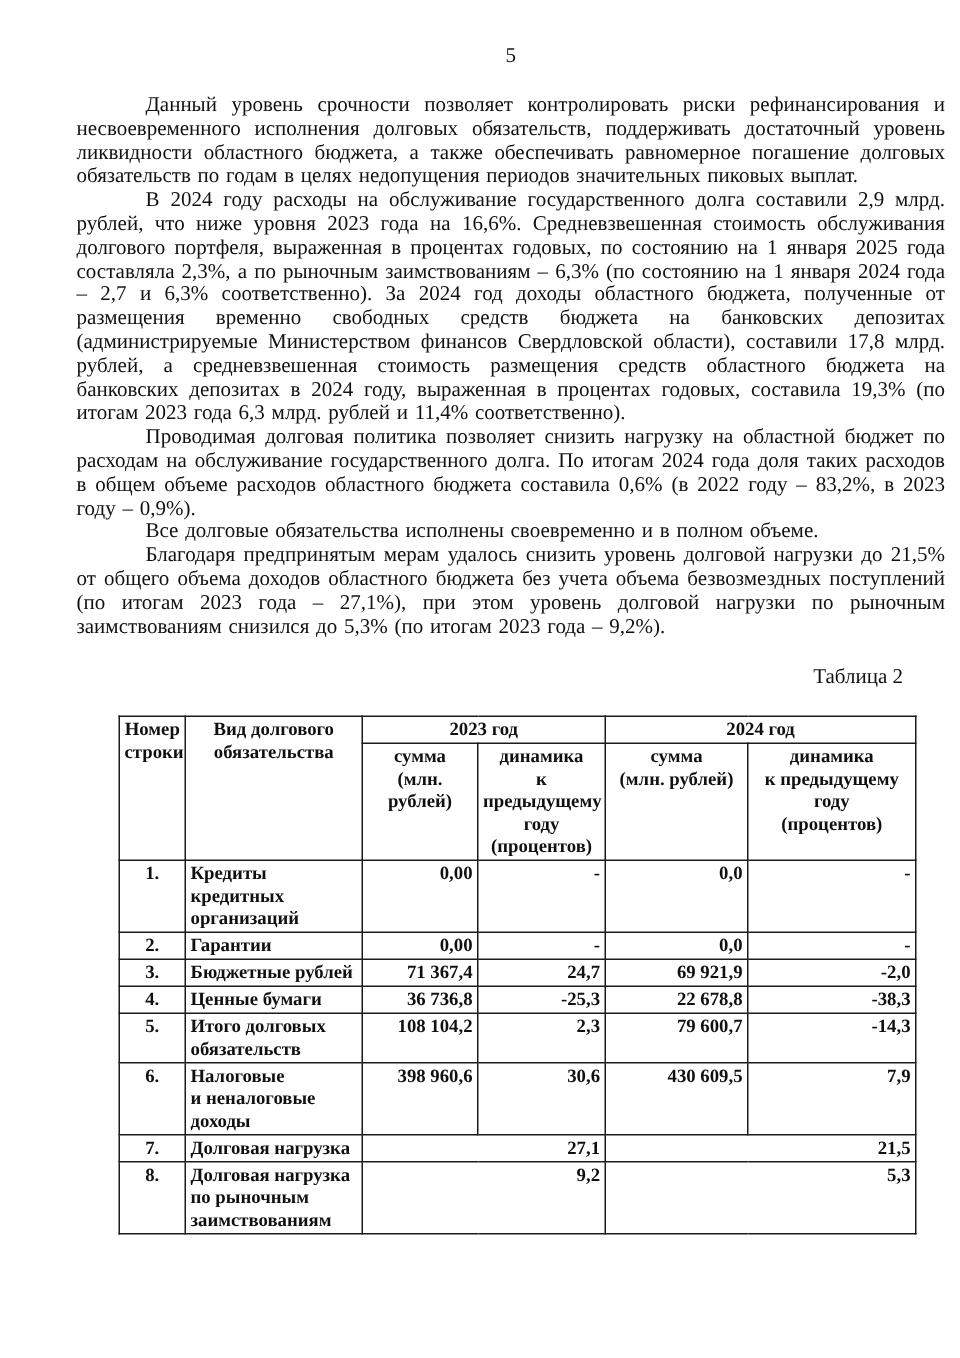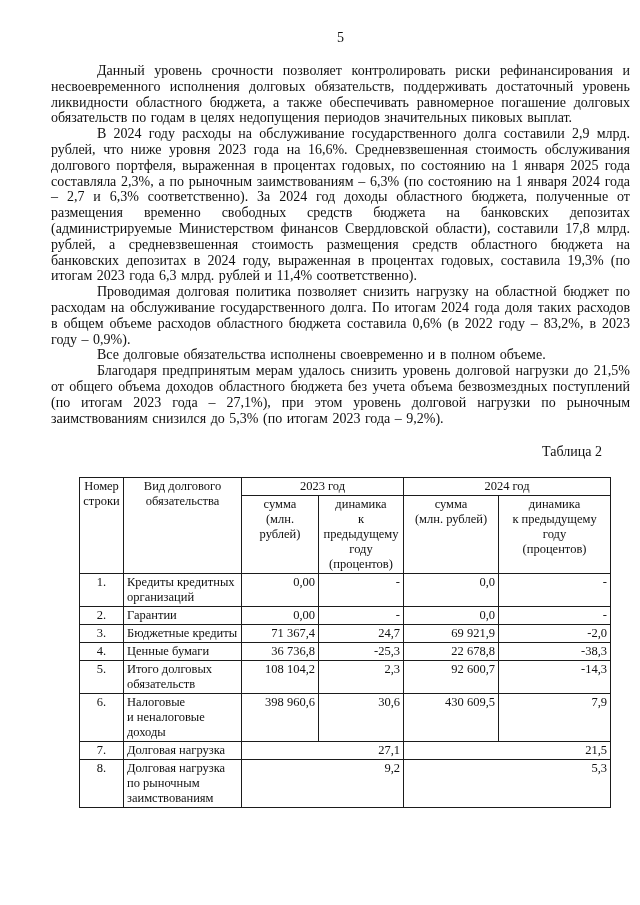--- a/index.html
+++ b/index.html
@@ -59,21 +59,21 @@
   table.debt col.c1{width:44px;}
   table.debt col.c2{width:118px;}
   table.debt col.c3{width:77px;}
   table.debt col.c4{width:85px;}
   table.debt col.c5{width:95px;}
   table.debt col.c6{width:112px;}
   table.debt th, table.debt td{
     border:1.5px solid #1b1b1b;
     padding:1px 3px;
     vertical-align:top;
-    font-weight:normal;
+    font-weight:bold;
     white-space:pre-line;
     overflow:hidden;
   }
   table.debt th{text-align:center;}
   tr.hdr1{height:17px;}
   tr.hdr2{height:59px;}
   td.c-num{text-align:center;}
   td.c-name{text-align:left;}
   td.c-val{text-align:right;}
   tr.r1{height:32px;} tr.r2{height:16px;} tr.r3{height:16px;} tr.r4{height:16px;}
@@ -141,41 +141,41 @@
         <tr class="r2">
           <td class="c-num">2.</td>
           <td class="c-name">Гарантии</td>
           <td class="c-val">0,00</td>
           <td class="c-val">-</td>
           <td class="c-val">0,0</td>
           <td class="c-val">-</td>
         </tr>
         <tr class="r3">
           <td class="c-num">3.</td>
-          <td class="c-name">Бюджетные кредиты</td>
+          <td class="c-name">Бюджетные рублей</td>
           <td class="c-val">71 367,4</td>
           <td class="c-val">24,7</td>
           <td class="c-val">69 921,9</td>
           <td class="c-val">-2,0</td>
         </tr>
         <tr class="r4">
           <td class="c-num">4.</td>
           <td class="c-name">Ценные бумаги</td>
           <td class="c-val">36 736,8</td>
           <td class="c-val">-25,3</td>
           <td class="c-val">22 678,8</td>
           <td class="c-val">-38,3</td>
         </tr>
         <tr class="r5">
           <td class="c-num">5.</td>
           <td class="c-name">Итого долговых
 обязательств</td>
           <td class="c-val">108 104,2</td>
           <td class="c-val">2,3</td>
-          <td class="c-val">92 600,7</td>
+          <td class="c-val">79 600,7</td>
           <td class="c-val">-14,3</td>
         </tr>
         <tr class="r6">
           <td class="c-num">6.</td>
           <td class="c-name">Налоговые
 и неналоговые
 доходы</td>
           <td class="c-val">398 960,6</td>
           <td class="c-val">30,6</td>
           <td class="c-val">430 609,5</td>

